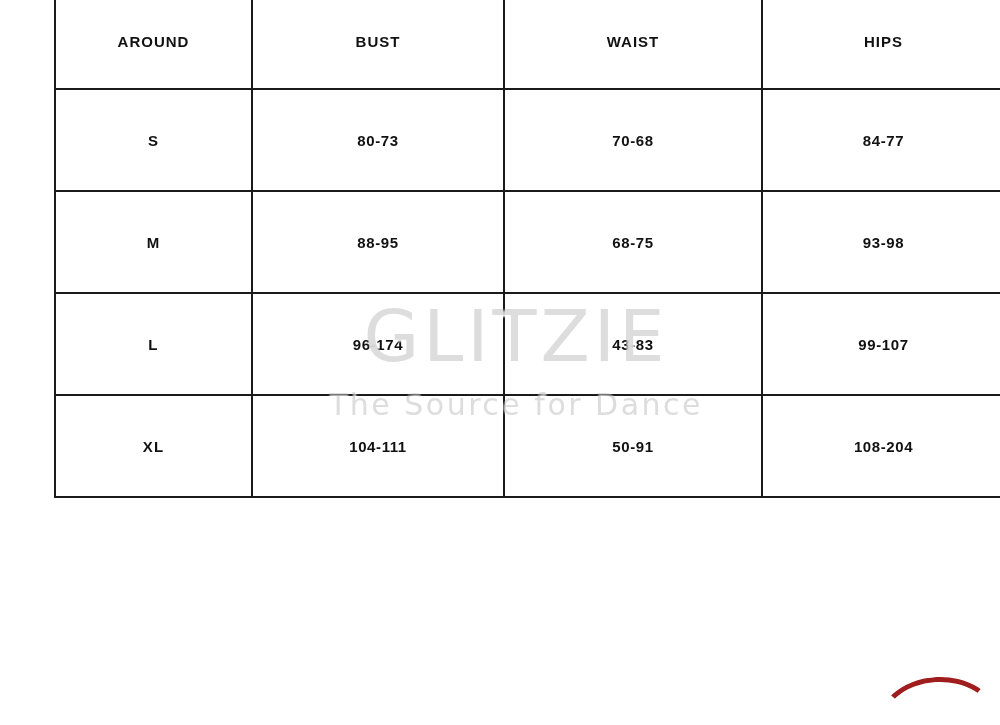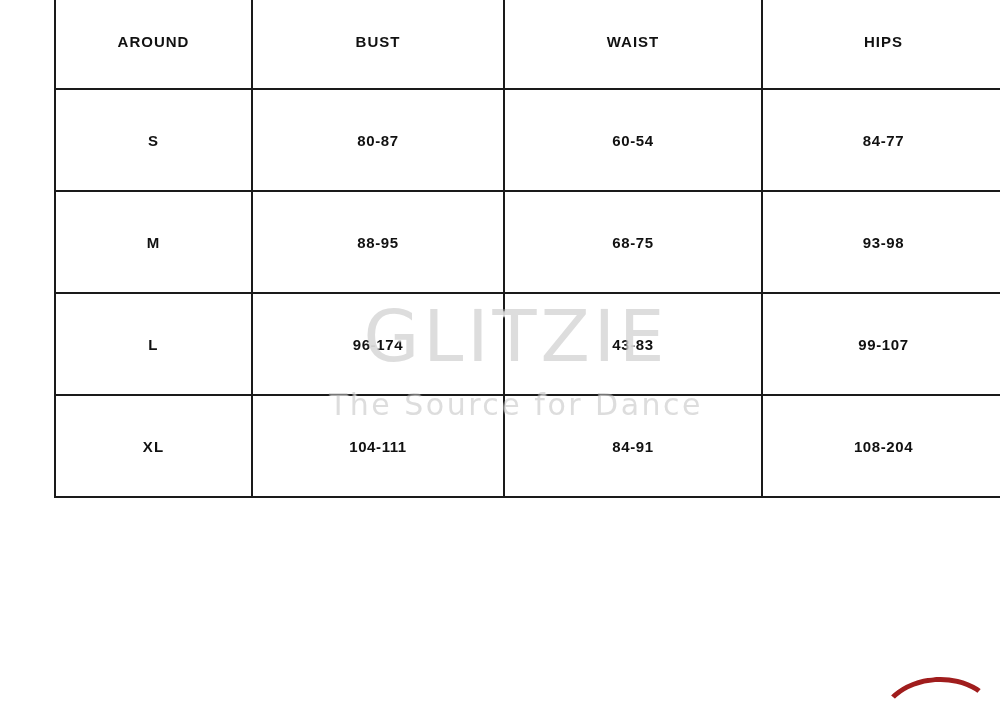--- a/index.html
+++ b/index.html
@@ -126,40 +126,40 @@
       <tr>
         <th>AROUND</th>
         <th>BUST</th>
         <th>WAIST</th>
         <th>HIPS</th>
       </tr>
     </thead>
     <tbody>
       <tr>
         <td class="size-label">S</td>
-        <td>80-87</td>
-        <td>60-54</td>
+        <td>80-73</td>
+        <td>70-68</td>
         <td>84-77</td>
       </tr>
       <tr>
         <td class="size-label">M</td>
         <td>88-95</td>
         <td>68-75</td>
         <td>93-98</td>
       </tr>
       <tr>
         <td class="size-label">L</td>
         <td>96-174</td>
         <td>43-83</td>
         <td>99-107</td>
       </tr>
       <tr>
         <td class="size-label">XL</td>
         <td>104-111</td>
-        <td>84-91</td>
+        <td>50-91</td>
         <td>108-204</td>
       </tr>
     </tbody>
   </table>
 
   <div id="watermark">
     <span class="wm-main">GLITZIE</span>
     <span class="wm-sub">The Source for Dance</span>
   </div>
 

